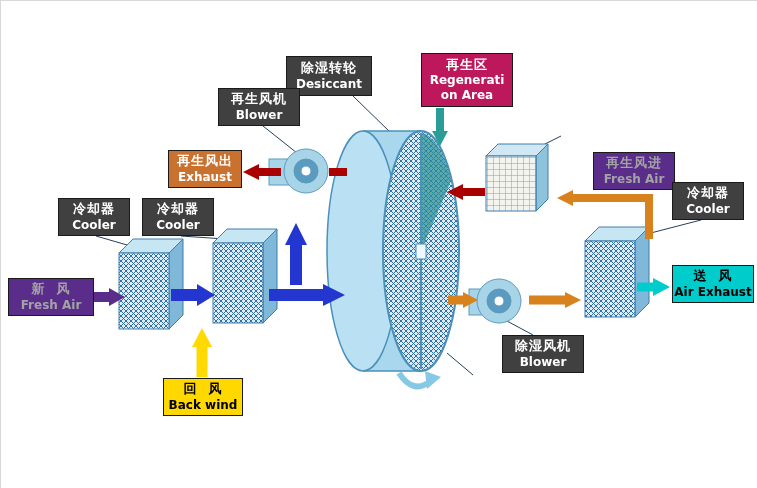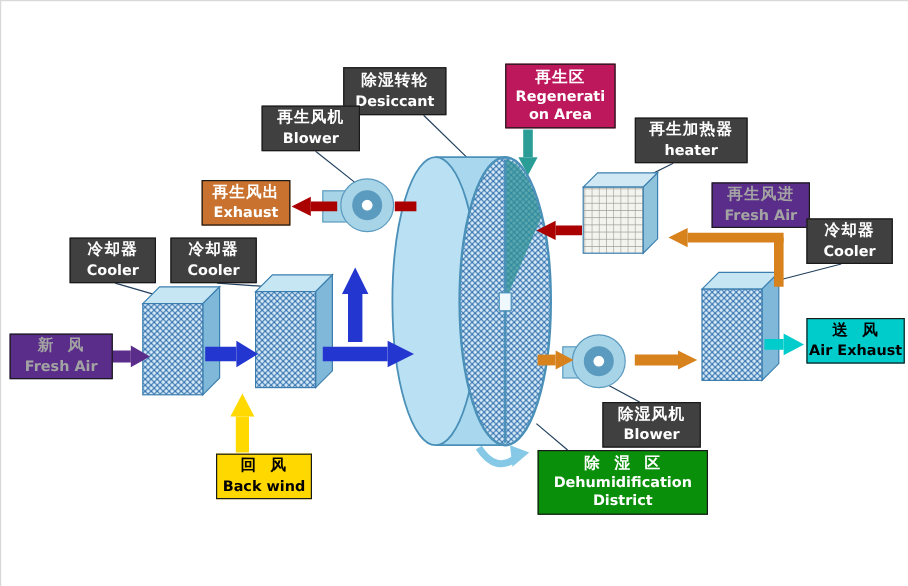--- a/index.html
+++ b/index.html
@@ -177,24 +177,20 @@
     <span class="zh">再生区</span>
     <span class="en">Regenerati</span>
     <span class="en">on Area</span>
   </div>
 
   <div class="label-box steel" style="left:217px;top:87px;width:82px;height:38px">
     <span class="zh">再生风机</span>
     <span class="en">Blower</span>
   </div>
 
-  <div class="label-box steel" style="left:528px;top:97px;width:94px;height:38px">
-    <span class="zh">再生加热器</span>
-    <span class="en">heater</span>
-  </div>
 
   <div class="label-box orange" style="left:167px;top:149px;width:74px;height:38px">
     <span class="zh">再生风出</span>
     <span class="en">Exhaust</span>
   </div>
 
   <div class="label-box purple" style="left:592px;top:151px;width:82px;height:38px">
     <span class="zh">再生风进</span>
     <span class="en">Fresh Air</span>
   </div>
@@ -217,29 +213,24 @@
   <div class="label-box purple" style="left:7px;top:277px;width:86px;height:38px">
     <span class="zh">新  风</span>
     <span class="en">Fresh Air</span>
   </div>
 
   <div class="label-box cyanbx" style="left:671px;top:264px;width:82px;height:38px">
     <span class="zh">送  风</span>
     <span class="en">Air Exhaust</span>
   </div>
 
-  <div class="label-box yellow" style="left:179px;top:377px;width:80px;height:38px">
+  <div class="label-box yellow" style="left:162px;top:377px;width:80px;height:38px">
     <span class="zh">回  风</span>
     <span class="en">Back wind</span>
   </div>
 
   <div class="label-box steel" style="left:501px;top:334px;width:82px;height:38px">
     <span class="zh">除湿风机</span>
     <span class="en">Blower</span>
   </div>
 
-  <div class="label-box green" style="left:447px;top:374px;width:142px;height:54px">
-    <span class="zh">除  湿  区</span>
-    <span class="en">Dehumidification</span>
-    <span class="en">District</span>
-  </div>
 
 </div>
 
 </body></html>

